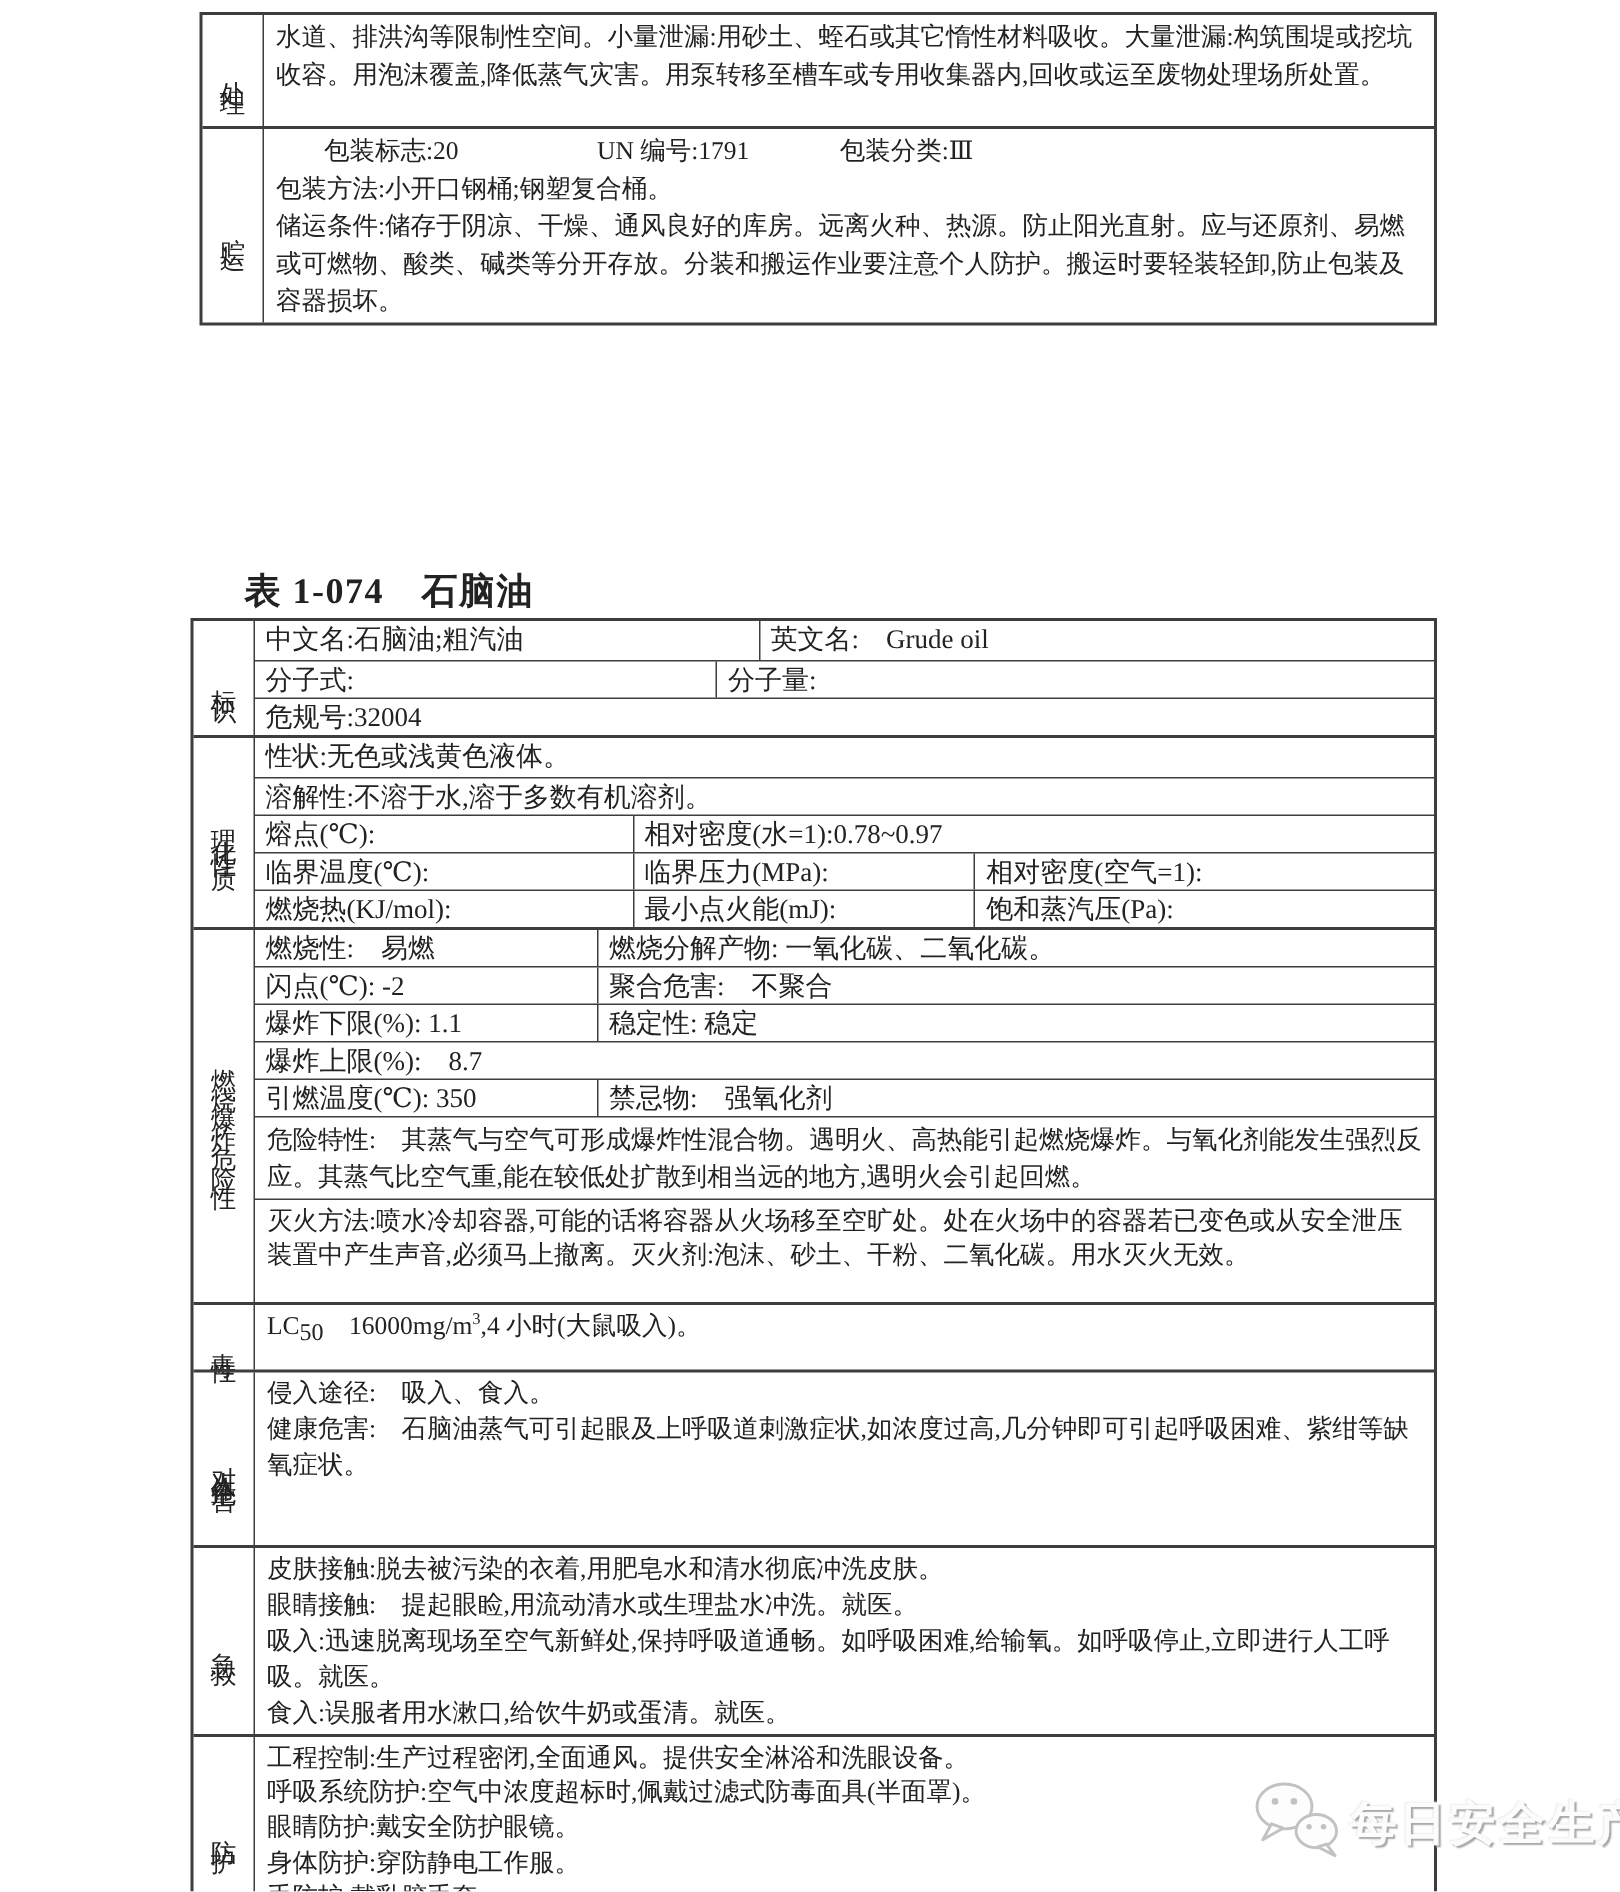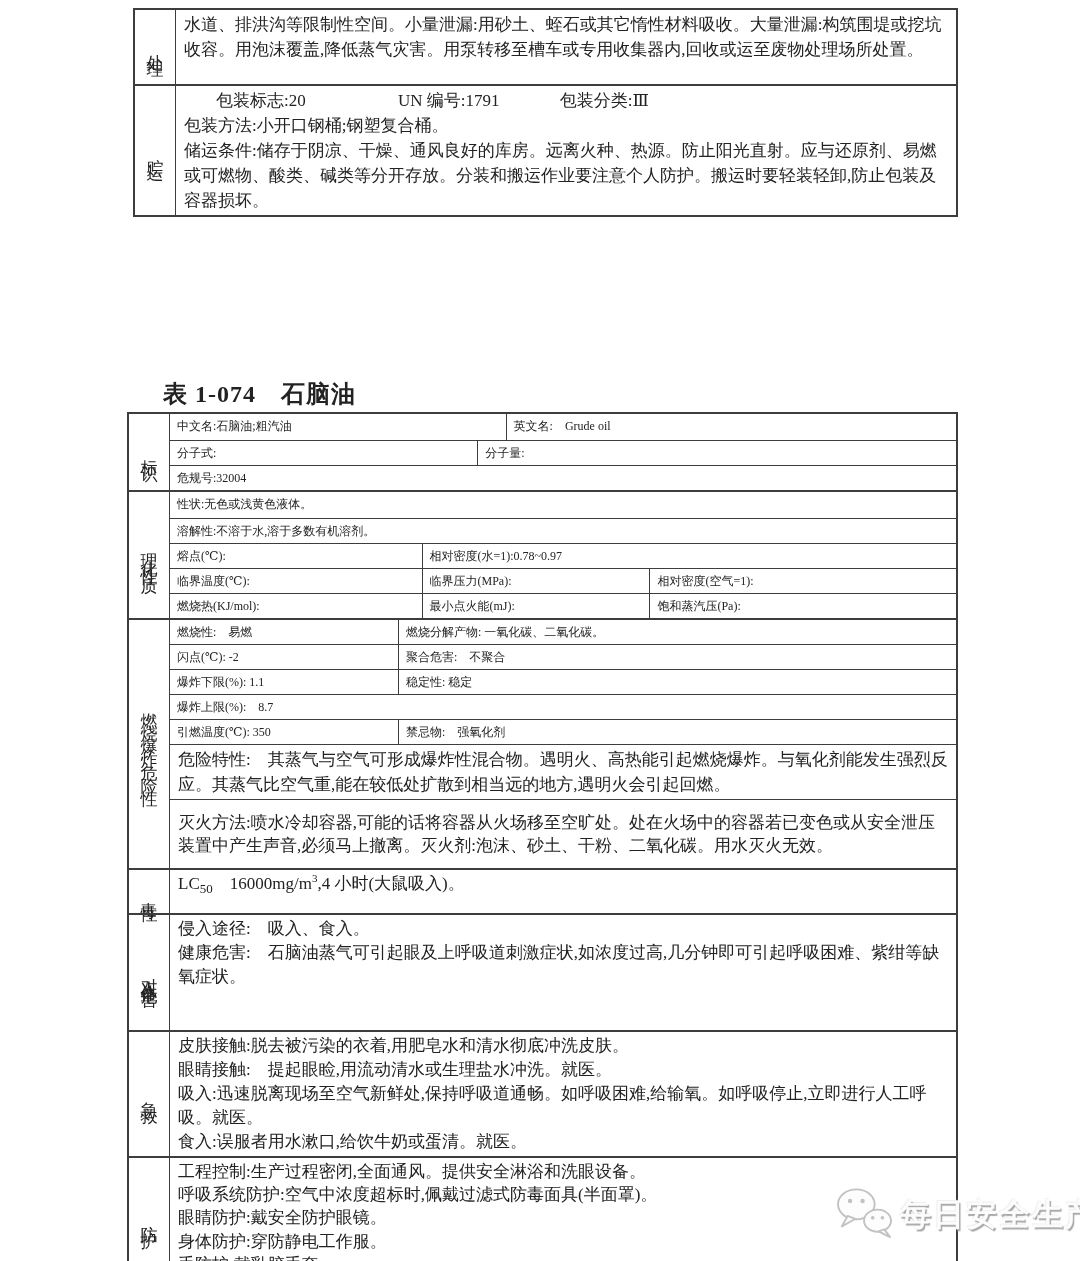--- a/index.html
+++ b/index.html
@@ -42,40 +42,40 @@
   }
   .ls-big span{letter-spacing:13px;}
   .ls-med span{letter-spacing:8px;}
   .ls-sm span{letter-spacing:3px;}
   .content{flex:1;display:flex;flex-direction:column;min-width:0;}
   .row{display:flex;align-items:stretch;box-sizing:border-box;}
   .row + .row{border-top:1px solid var(--border);}
   .cell{
     box-sizing:border-box;
     padding:1px 7px;
-    font-size:12px;
+    font-size:18px;
     line-height:22px;
     overflow:hidden;
     white-space:nowrap;
   }
   .cell + .cell{border-left:1px solid var(--border);}
   .para{
     box-sizing:border-box;
     padding:2px 8px;
     font-size:17px;
     line-height:25px;
     width:100%;
   }
   .para div{min-height:0;}
   .rh26{min-height:26px;}
   .rh25{min-height:25px;}
   .rh24{min-height:24px;}
   .rh45{min-height:43px;}
   .rh51{min-height:50px;}
-  .rh70{min-height:69px;align-items:center;}
+  .rh70{min-height:69px;}
   .rh117{min-height:115px;}
   .rh119{min-height:117px;}
   .rh116{min-height:114px;}
   .cols-id1 .c1{flex:0 0 42.7%;}
   .cols-id1 .c2{flex:1;}
   .cols-id2 .c1{flex:0 0 39.1%;}
   .cols-id2 .c2{flex:0 0 27%;}
   .cols-id2 .c3{flex:1;}
   .cols-3 .c1{flex:0 0 32%;}
   .cols-3 .c2{flex:0 0 29%;}
@@ -88,21 +88,21 @@
     position:absolute;
     left:163px;top:366px;
     font-size:24px;
     font-weight:bold;
     letter-spacing:1px;
     margin-top:12px;
   }
   .line25{line-height:25px;}
   .line24{line-height:24px;}
   .line23{line-height:23.2px;}
-  sub.small{font-size:13px;line-height:0;}
+  sub.small{font-size:16px;line-height:0;}
   sup.small{font-size:11px;line-height:0;}
   .watermark{
     position:absolute;
     left:834px;top:1186px;
     display:flex;align-items:center;gap:4px;
     z-index:5;
   }
   .watermark .wm-text{
     font-family:"Liberation Sans","DejaVu Sans",sans-serif;
     font-size:31px;

